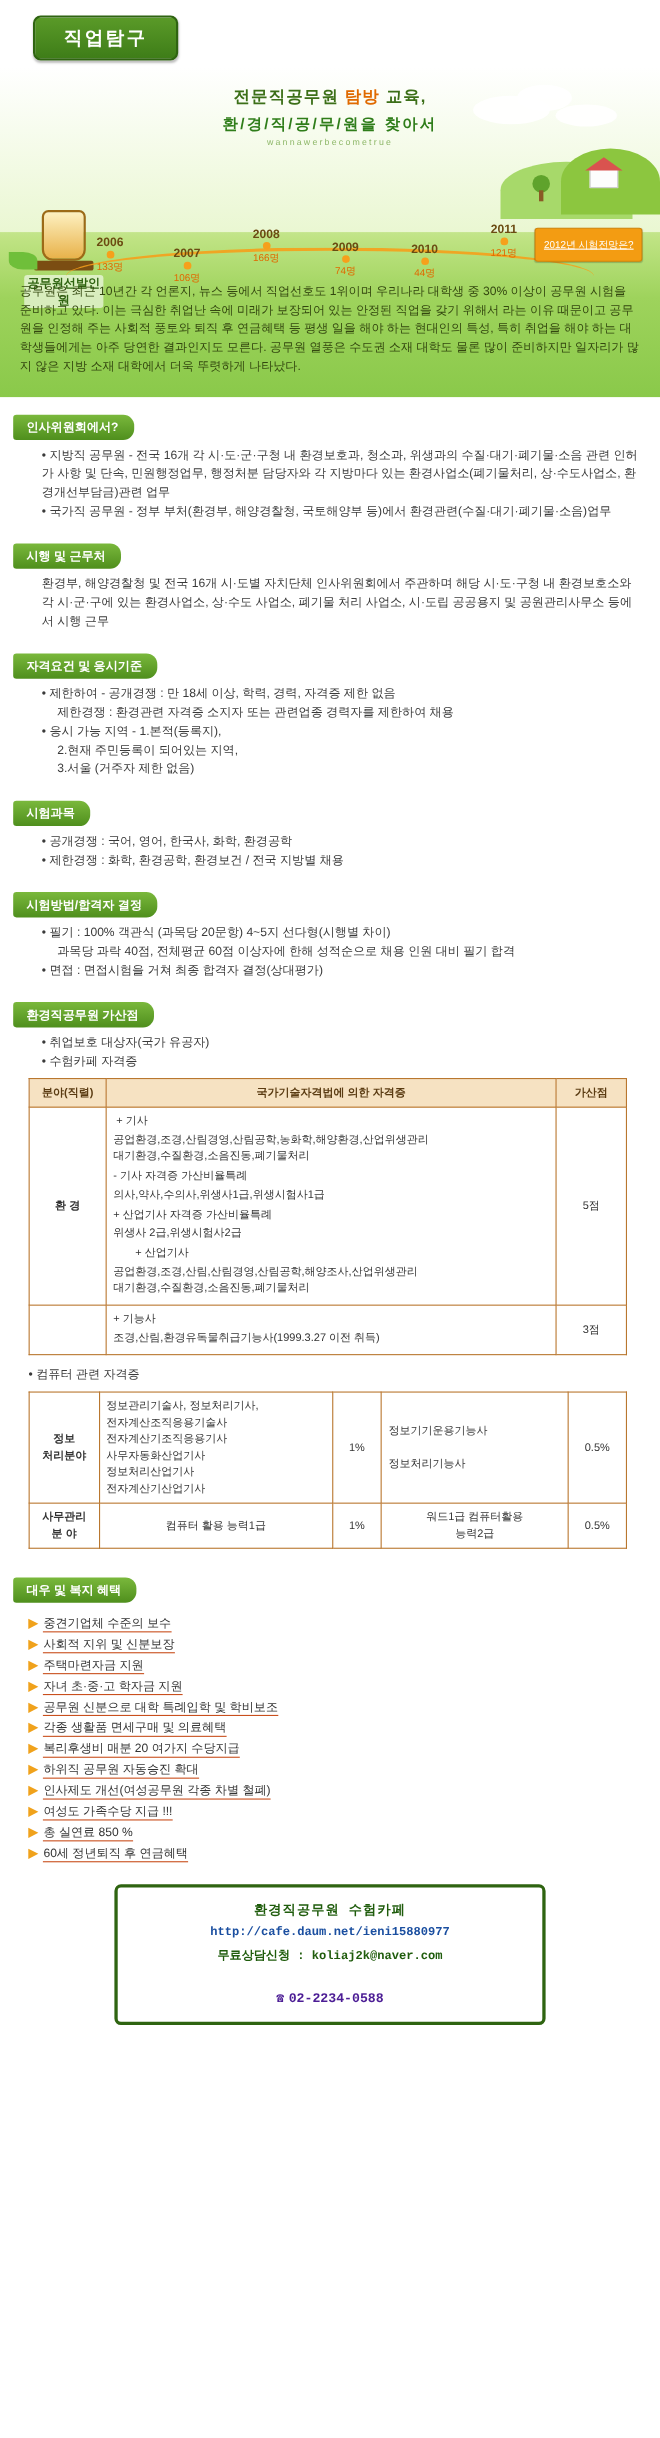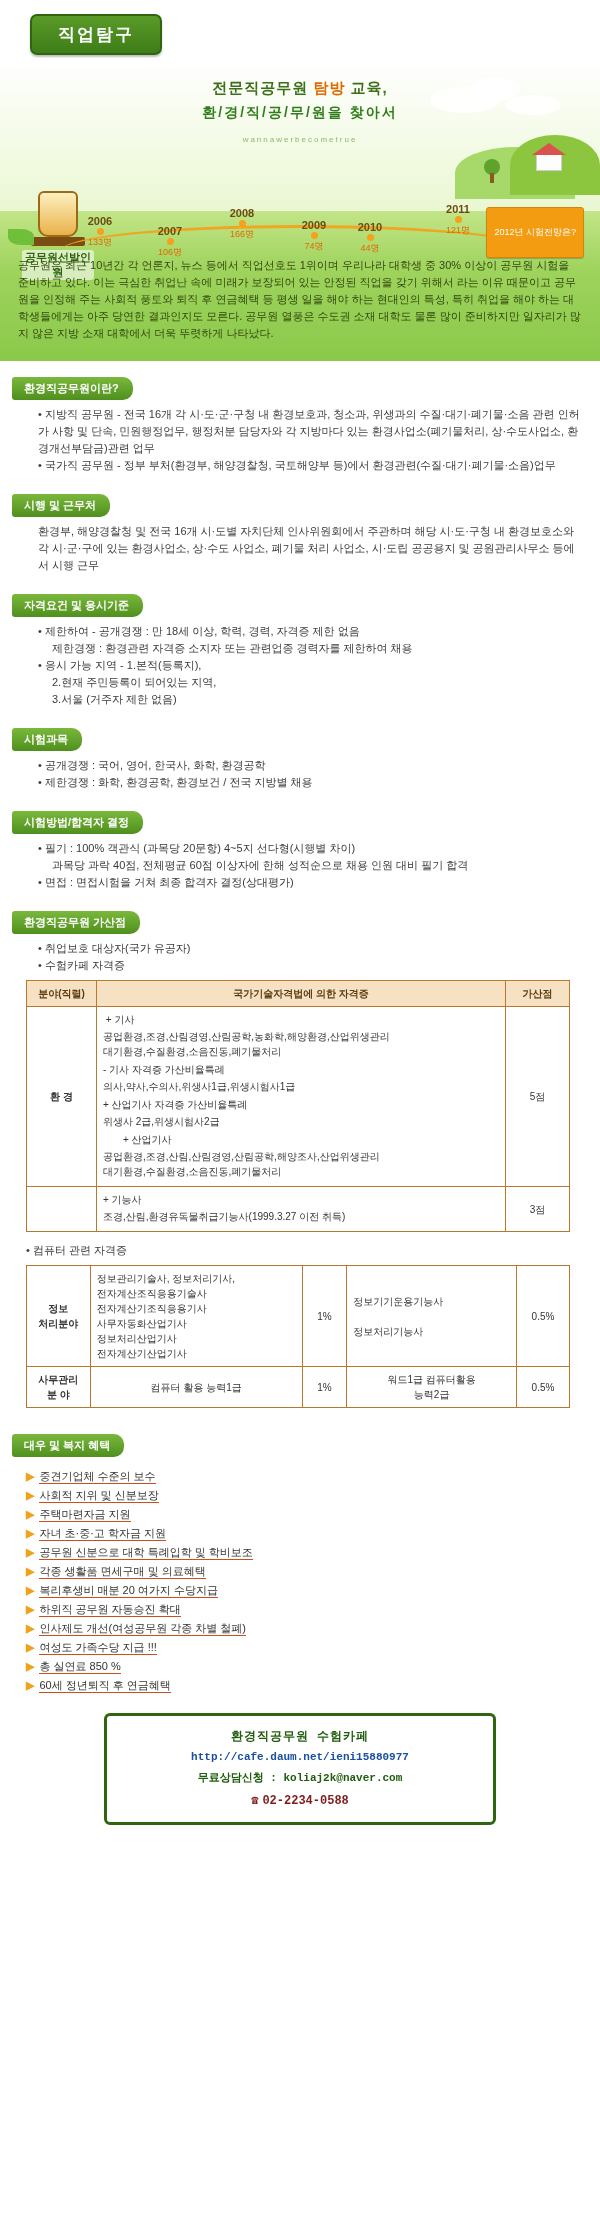--- a/index.html
+++ b/index.html
@@ -53,41 +53,42 @@
   }
   .hero-title {
     position:relative;
     text-align:center;
     padding-top:18px;
     color:#2f6411;
   }
   .hero-title .line1 { font-size:15px; font-weight:bold; color:#3c6f18; letter-spacing:1px;}
   .hero-title .line1 em { font-style:normal; color:#e06a00; }
   .hero-title .line2 { font-size:14px; font-weight:bold; color:#2f7d1a; margin-top:6px; letter-spacing:2px;}
-  .hero-title .line3 { font-size:8px; color:#8fb86a; margin-top:13px; letter-spacing:2px;}
+  .hero-title .line3 { font-size:8px; color:#8fb86a; margin-top:3px; letter-spacing:2px;}
 
   
   .timeline {
     position:absolute; left:0; top:128px; width:600px; height:80px;
   }
   .tl-curve {
     position:absolute; left:60px; top:36px; width:480px; height:26px;
     border-top:3px solid #f6a01b;
     border-radius:50%/100% 100% 0 0;
     opacity:.9;
   }
   .tl-item { position:absolute; text-align:center; font-size:10px; }
   .tl-item .yr { font-weight:bold; color:#6b4b12; font-size:11px; }
   .tl-item .cnt { color:#e06a00; font-size:9px; }
   .tl-dot { width:7px;height:7px;border-radius:50%;background:#f6a01b;margin:1px auto; }
   .exam-badge {
     position:absolute; right:16px; top:146px;
     background:#f39c12; color:#fff; font-size:9px;
-    padding:18px 7px; border-radius:3px; border:1px solid #d2850a;
+    padding:8px 7px; border-radius:3px; border:1px solid #d2850a;
     box-shadow:0 1px 1px rgba(0,0,0,.2);
+    text-decoration:underline;
   }
 
   
   .lamp {
     position:absolute; left:22px; top:130px; width:72px; text-align:center;
   }
   .lamp .glass {
     width:40px;height:46px;margin:0 auto;
     background:linear-gradient(#fdf0c0,#e8b24a);
     border:2px solid #9c6a17;
@@ -165,21 +166,21 @@
     border:3px solid #2f6411;
     border-radius:6px;
     background:#fff;
     text-align:center;
     padding:12px 0 14px 0;
     font-family:"Liberation Mono", monospace;
   }
   .footer-box .f1 { font-size:12px; font-weight:bold; color:#1f5c0c; letter-spacing:1px;}
   .footer-box .f2 { font-size:11px; font-weight:bold; color:#1b4fa0; margin-top:6px;}
   .footer-box .f3 { font-size:11px; font-weight:bold; color:#1f5c0c; margin-top:7px;}
-  .footer-box .f4 { font-size:12px; font-weight:bold; color:#7f1d1d; margin-top:8px;}
+  .footer-box .f4 { font-size:12px; font-weight:bold; color:#4c1d95; margin-top:24px;}
   .phone-ic { display:inline-block; margin-right:4px; }
 </style>
 </head>
 <body>
 
 <div class="page">
 
   <div class="top-badge-wrap">
     <span class="top-badge">직업탐구</span>
   </div>
@@ -228,38 +229,38 @@
       <div class="tl-item" style="left:212px;top:18px;width:60px;">
         <div class="yr">2008</div>
         <div class="tl-dot"></div>
         <div class="cnt">166명</div>
       </div>
       <div class="tl-item" style="left:284px;top:30px;width:60px;">
         <div class="yr">2009</div>
         <div class="tl-dot"></div>
         <div class="cnt">74명</div>
       </div>
-      <div class="tl-item" style="left:340px;top:32px;width:60px;">
+      <div class="tl-item" style="left:356px;top:32px;width:60px;">
         <div class="yr">2010</div>
         <div class="tl-dot"></div>
         <div class="cnt">44명</div>
       </div>
       <div class="tl-item" style="left:428px;top:14px;width:60px;">
         <div class="yr">2011</div>
         <div class="tl-dot"></div>
         <div class="cnt">121명</div>
       </div>
     </div>
     <div class="exam-badge">2012년 시험전망은?</div>
 
     <div class="hero-body">공무원은 최근 10년간 각 언론지, 뉴스 등에서 직업선호도 1위이며 우리나라 대학생 중 30% 이상이 공무원 시험을 준비하고 있다. 이는 극심한 취업난 속에 미래가 보장되어 있는 안정된 직업을 갖기 위해서 라는 이유 때문이고 공무원을 인정해 주는 사회적 풍토와 퇴직 후 연금혜택 등 평생 일을 해야 하는 현대인의 특성, 특히 취업을 해야 하는 대학생들에게는 아주 당연한 결과인지도 모른다. 공무원 열풍은 수도권 소재 대학도 물론 많이 준비하지만 일자리가 많지 않은 지방 소재 대학에서 더욱 뚜렷하게 나타났다.</div>
   </div>
 
   <div class="sec-head-wrap">
-    <div class="sec-head">환경직공무원이란?</div>
+    <div class="sec-head">인사위원회에서?</div>
     <div class="sec-body">
       <div class="indent1">• 지방직 공무원 - 전국 16개 각 시·도·군·구청 내 환경보호과, 청소과, 위생과의 수질·대기·폐기물·소음 관련 인허가 사항 및 단속, 민원행정업무, 행정처분 담당자와 각 지방마다 있는 환경사업소(폐기물처리, 상·수도사업소, 환경개선부담금)관련 업무</div>
       <div class="indent1">• 국가직 공무원 - 정부 부처(환경부, 해양경찰청, 국토해양부 등)에서 환경관련(수질·대기·폐기물·소음)업무</div>
     </div>
   </div>
 
   <div class="sec-head-wrap">
     <div class="sec-head">시행 및 근무처</div>
     <div class="sec-body">
       <div class="indent1">환경부, 해양경찰청 및 전국 16개 시·도별 자치단체 인사위원회에서 주관하며 해당 시·도·구청 내 환경보호소와 각 시·군·구에 있는 환경사업소, 상·수도 사업소, 폐기물 처리 사업소, 시·도립 공공용지 및 공원관리사무소 등에서 시행 근무</div>

